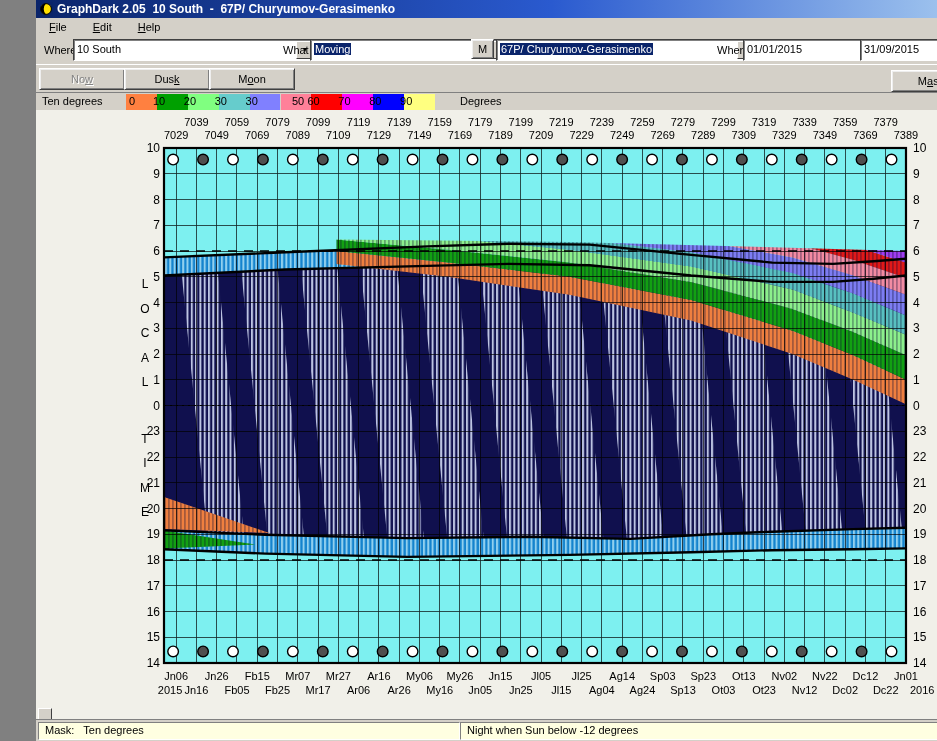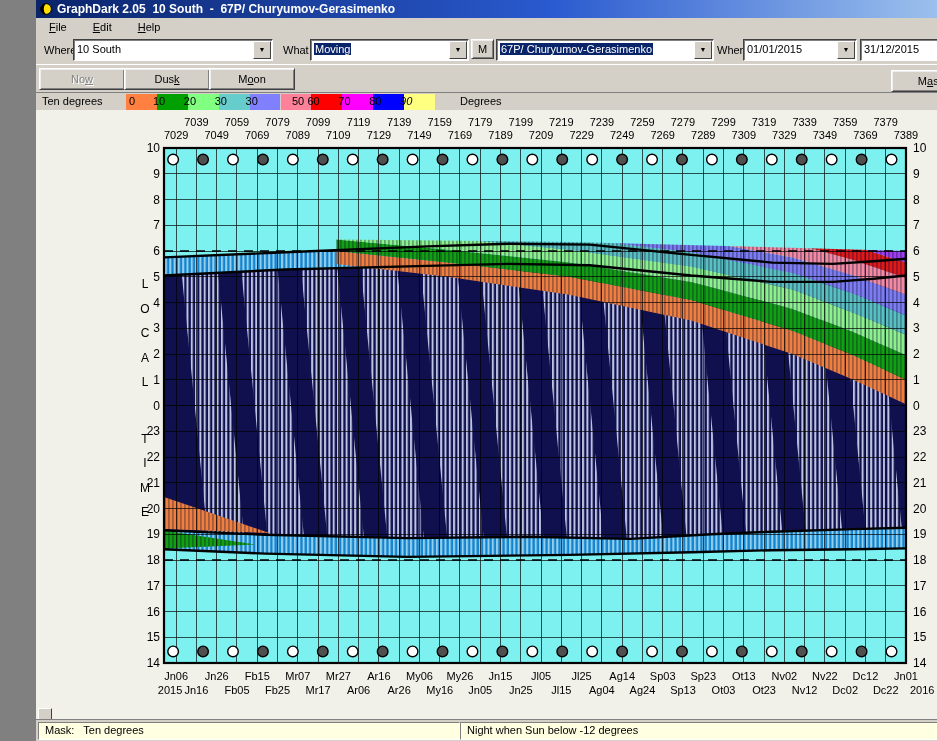--- a/index.html
+++ b/index.html
@@ -11,21 +11,21 @@
   .titlebar .ticon{width:14px;height:14px;margin:0 4px 0 3px;}
   .titlebar .ttext{color:#fff;font-weight:bold;font-size:12px;white-space:pre;}
   .menubar{position:absolute;left:0;top:18px;width:937px;height:18px;background:#D4D0C8;
     display:flex;align-items:center;font-size:11px;border-bottom:1px solid #b8b4ac;}
   .menuitem{padding:2px 13px;color:#000;}
   .toolbar{position:absolute;left:0;top:36px;width:937px;height:28px;background:#D4D0C8;font-size:11px;}
   .tlabel{position:absolute;top:8px;color:#000;}
   .combo{position:absolute;top:3px;height:20px;background:#fff;
     border-top:1px solid #404040;border-left:1px solid #404040;
     border-bottom:1px solid #fff;border-right:1px solid #fff;
-    box-shadow:inset 1px 1px 0 #808080, 1px 1px 0 #d4d0c8;}
+    box-shadow:inset 1px 1px 0 #808080, 1px 1px 0 #d4d0c8;padding-left:43px;}
   .combo .ctext{position:absolute;left:3px;top:3px;white-space:nowrap;overflow:hidden;}
   .combo .sel{background:#0A246A;color:#fff;padding:0 1px;}
   .combo .cbtn{position:absolute;right:1px;top:1px;width:16px;height:16px;background:#D4D0C8;
     border-top:1px solid #fff;border-left:1px solid #fff;border-bottom:1px solid #404040;border-right:1px solid #404040;
     font-size:7px;text-align:center;line-height:16px;color:#000;}
   .pushbtn{position:absolute;background:#D4D0C8;border-top:1px solid #fff;border-left:1px solid #fff;
     border-bottom:1px solid #404040;border-right:1px solid #404040;
     box-shadow:inset 1px 1px 0 #eee, inset -1px -1px 0 #808080;
     font-size:11px;text-align:center;color:#000;}
   .pushbtn.disabled{color:#848484;text-shadow:1px 1px 0 #ffffff;}
@@ -83,21 +83,21 @@
     <div class="combo" style="left:460px;width:216px">
       <span class="ctext"><span class="sel">67P/ Churyumov-Gerasimenko</span></span>
       <span class="cbtn">▼</span>
     </div>
     <span class="tlabel" style="left:681px">When</span>
     <div class="combo" style="left:707px;width:112px">
       <span class="ctext">01/01/2015</span>
       <span class="cbtn">▼</span>
     </div>
     <div class="combo" style="left:824px;width:108px">
-      <span class="ctext">31/12/2015</span>
+      <span class="ctext">31/09/2015</span>
       <span class="cbtn">▼</span>
     </div>
   </div>
 
   <div class="btnrow">
     <div class="pushbtn disabled" style="left:3px;top:3px;width:84px;height:20px;line-height:20px">No<u>w</u></div>
     <div class="pushbtn" style="left:88px;top:3px;width:84px;height:20px;line-height:20px">Dus<u>k</u></div>
     <div class="pushbtn" style="left:173px;top:3px;width:84px;height:20px;line-height:20px">M<u>o</u>on</div>
     <div class="pushbtn" style="left:855px;top:5px;width:78px;height:20px;line-height:20px">M<u>a</u>sk</div>
   </div>
@@ -117,21 +117,21 @@
         <span class="seg" style="left: 278.1px; width: 30.9px; background: rgb(255, 255, 128);"></span>
         <span class="tick" style="left: 3px;">0</span>
         <span class="tick" style="left: 26.9px;">10</span>
         <span class="tick" style="left: 57.8px;">20</span>
         <span class="tick" style="left: 88.7px;">30</span>
         <span class="tick" style="left: 119.6px;">30</span>
         <span class="tick" style="left: 166px;">50</span>
         <span class="tick" style="left: 181.4px;">60</span>
         <span class="tick" style="left: 212.3px;">70</span>
         <span class="tick" style="left: 243.2px;">80</span>
-        <span class="tick" style="left: 274.1px; font-style: italic;">90</span>
+        <span class="tick" style="left: 274.1px;">90</span>
       </div>
     <span class="lunit">Degrees</span>
   </div>
 
   <div class="mainarea">
     <svg id="chart-svg" width="937" height="609" viewBox="0 0 937 609">
         <defs>
           <pattern id="pat_moon" width="4.3" height="8" patternUnits="userSpaceOnUse">
             <rect x="0" y="0" width="2" height="8" fill="#C6CDEA" opacity="0.95"></rect>
           </pattern>

